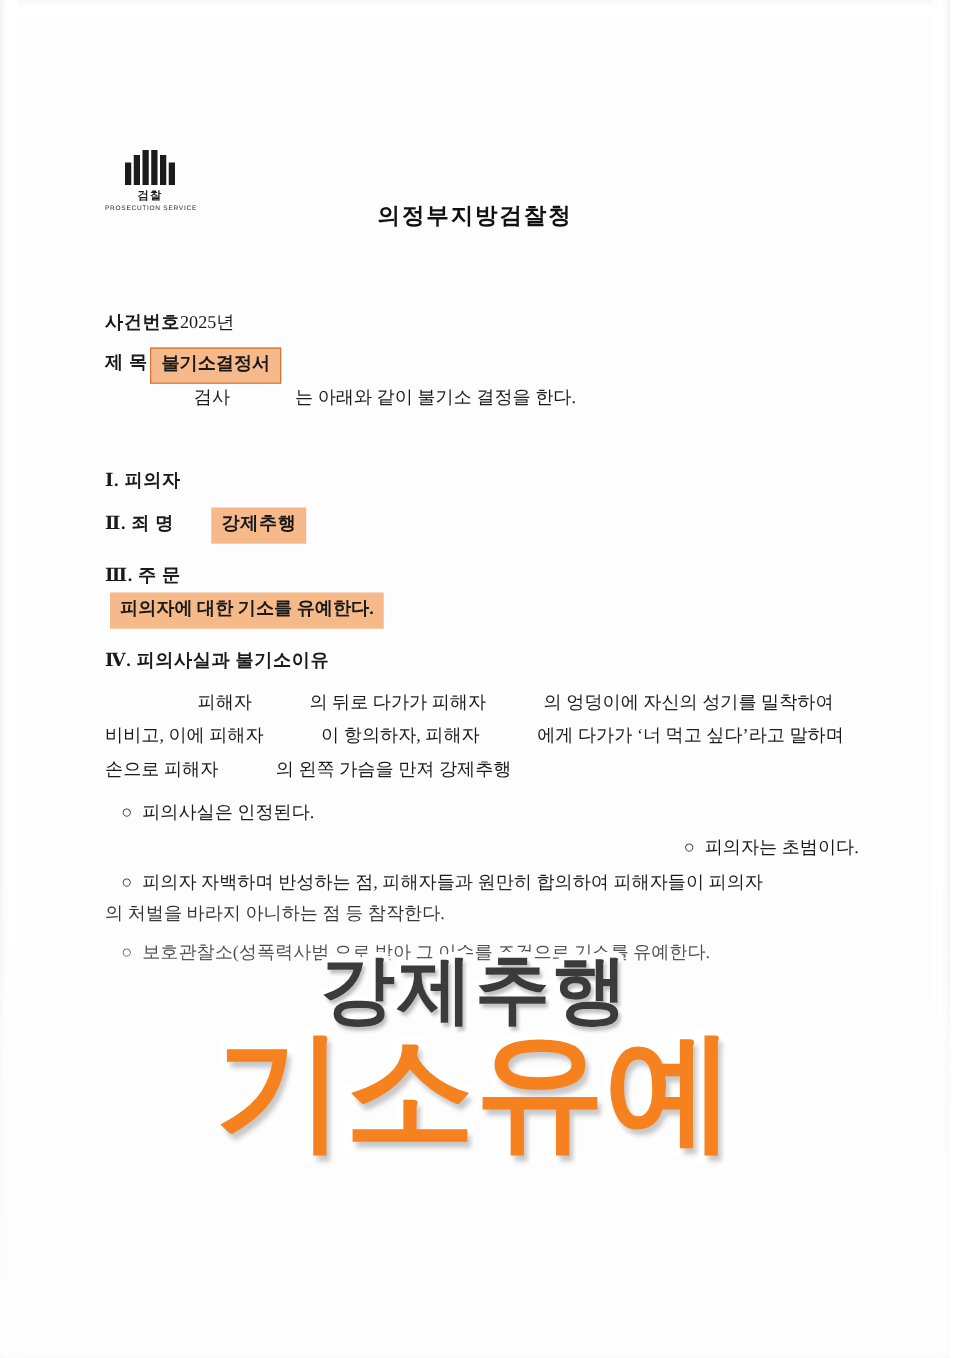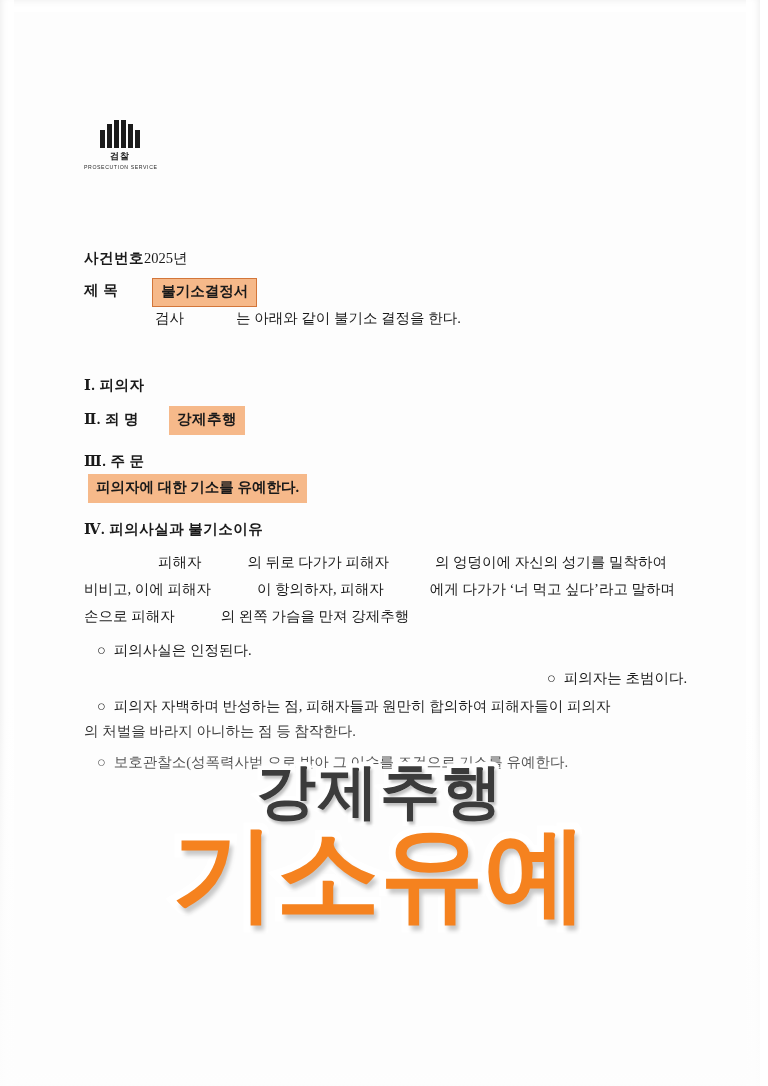--- a/index.html
+++ b/index.html
@@ -113,21 +113,21 @@
     background: #f6b98a;
     padding: 3px 8px 4px 8px;
     display: inline-block;
     font-weight: bold;
   }
 
   #case-no   { left: 84px;  top: 248px; }
   #case-no .num { font-weight: normal; }
 
   #subject   { left: 84px;  top: 277px; }
-  #subject .hl { margin-left: 34px; position: relative; top: 1px; }
+  #subject .hl { margin-left: 2px; position: relative; top: 1px; }
 
   #intro     { left: 155px; top: 308px; }
   #intro .gap { display: inline-block; width: 52px; }
 
   #sec1      { left: 84px;  top: 375px; }
   #sec2      { left: 84px;  top: 406px; }
   #sec2 .hl-plain { margin-left: 30px; }
   #sec3      { left: 84px;  top: 451px; }
   #sec3-val  { left: 88px;  top: 474px; }
   #sec4      { left: 84px;  top: 519px; }
@@ -221,20 +221,21 @@
         <i></i>
         <i></i>
         <i></i>
         <i></i>
         <i></i>
     </div>
     <div class="kor">검찰</div>
     <div class="eng">PROSECUTION SERVICE</div>
   </div>
 
+  <div id="office-title">의정부지방검찰청</div>
 
   <div class="line" id="case-no">
     <span class="lbl">사건번호</span><span class="num">2025년</span>
   </div>
 
   <div class="line" id="subject">
     <span class="lbl">제    목</span><span class="hl">불기소결정서</span>
   </div>
 
   <div class="line" id="intro">

